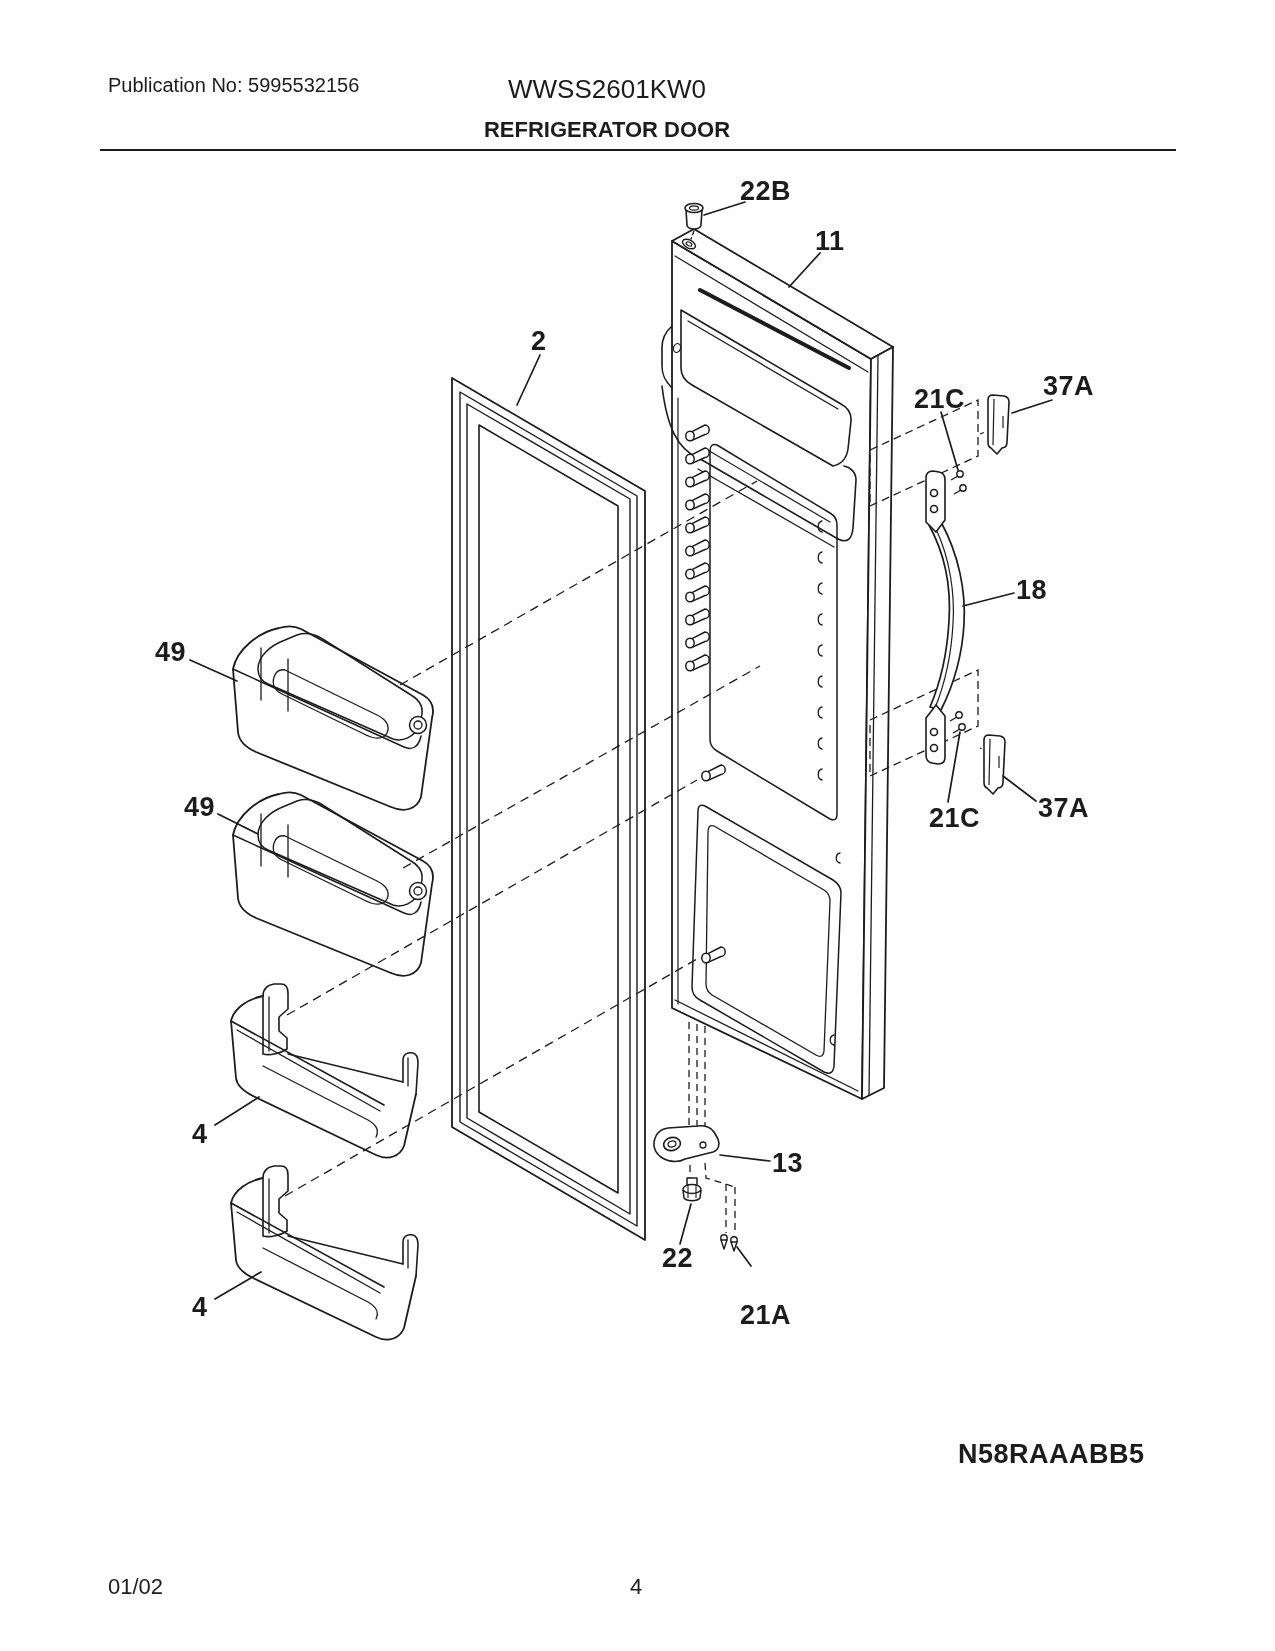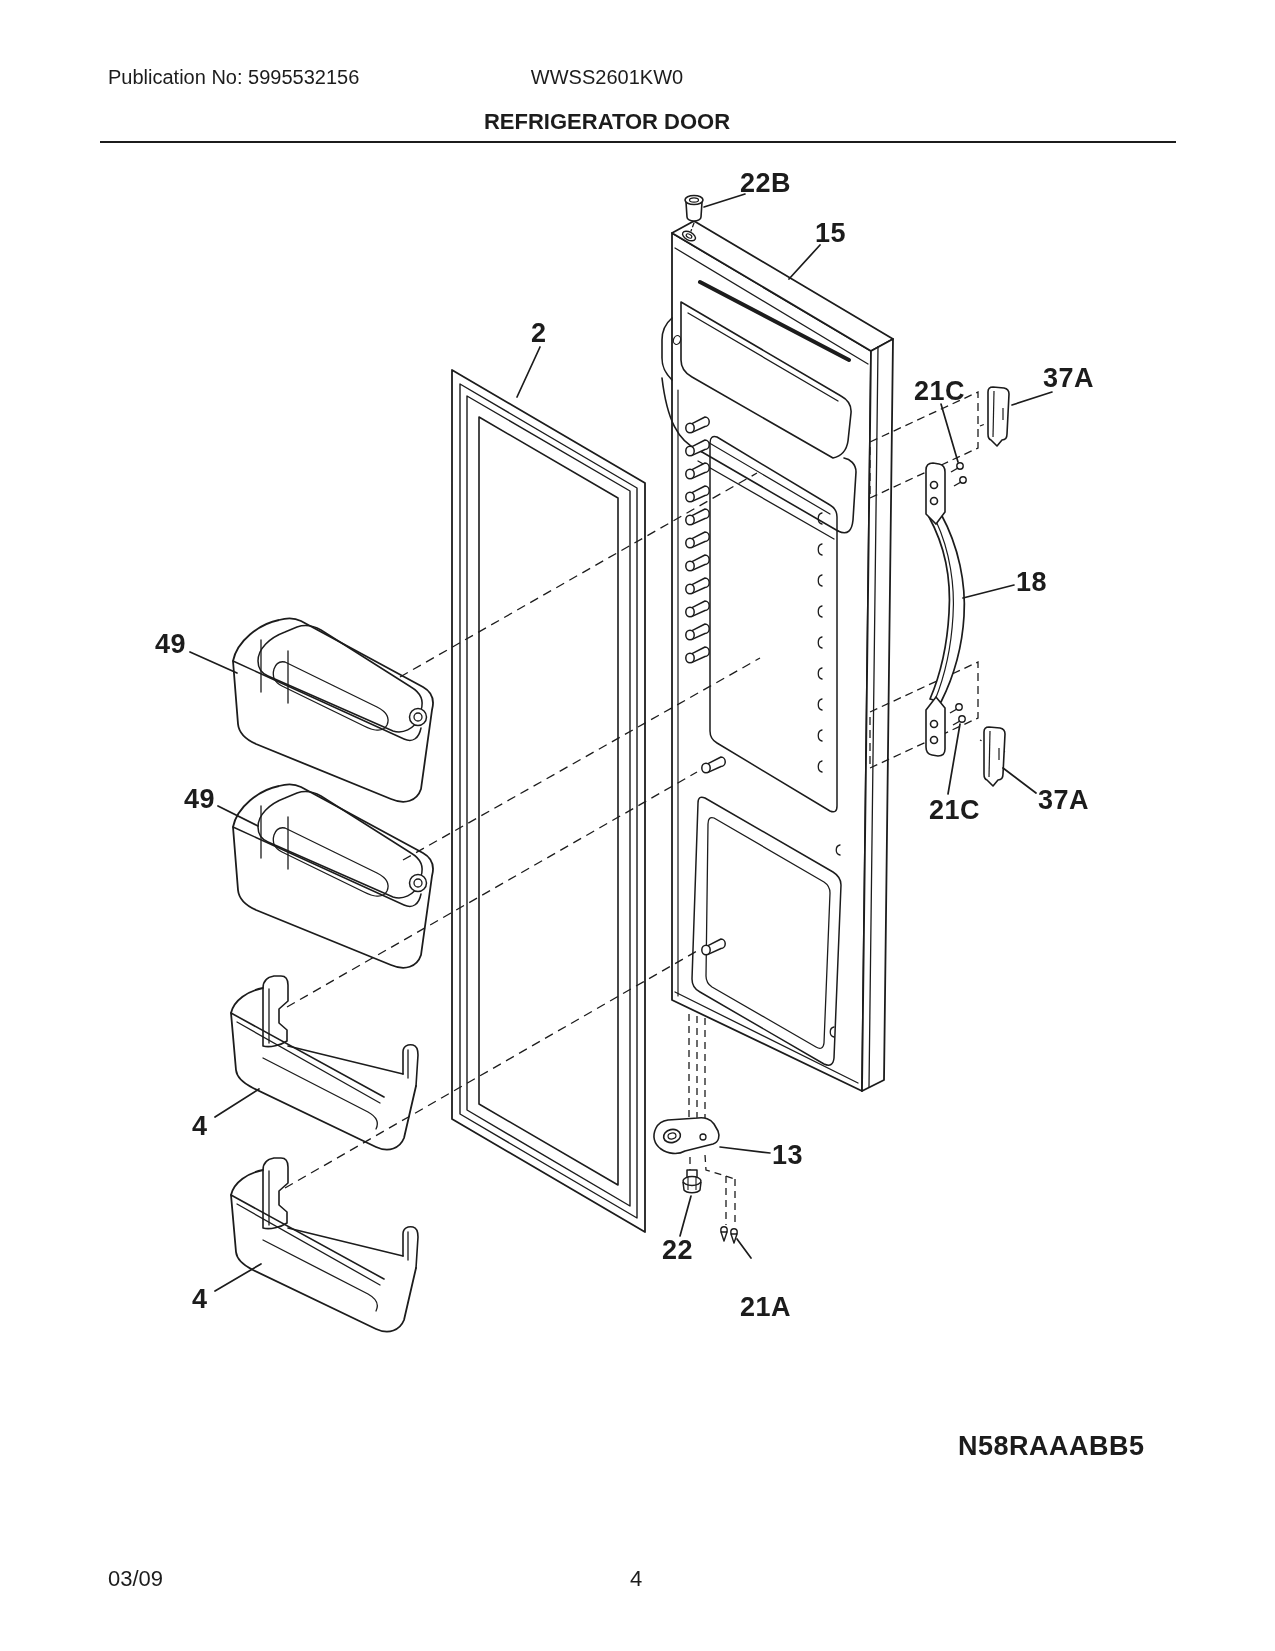--- a/index.html
+++ b/index.html
@@ -1,20 +1,20 @@
 <!DOCTYPE html>
 <html><head>
 <meta charset="utf-8">
 <style>
   html,body{margin:0;padding:0;background:#ffffff;}
   body{width:1275px;height:1651px;position:relative;font-family:"Liberation Sans",sans-serif;color:#1c1c1c;}
-  .page{position:absolute;inset:0;background:#fff;}
+  .page{position:absolute;inset:0;background:#fff;margin-top:8px;}
   svg{position:absolute;left:0;top:0;}
   .hdr-pub{position:absolute;left:108px;top:66px;font-size:20px;white-space:nowrap;}
-  .hdr-model{position:absolute;left:607px;top:66px;transform:translateX(-50%);font-size:20px;white-space:nowrap;text-align:center;}
+  .hdr-model{position:absolute;left:607px;top:66px;transform:translateX(-50%);font-size:26px;white-space:nowrap;text-align:center;}
   .hdr-title{position:absolute;left:607px;top:109px;transform:translateX(-50%);font-size:22px;font-weight:bold;white-space:nowrap;}
   .rule{position:absolute;left:100px;top:141px;width:1076px;height:2px;background:#1c1c1c;}
   .part-label{position:absolute;font-size:27px;font-weight:bold;letter-spacing:.5px;white-space:nowrap;}
   .code{position:absolute;left:958px;top:1431px;font-size:27px;font-weight:bold;letter-spacing:.5px;}
   .ftr-date{position:absolute;left:108px;top:1566px;font-size:22px;}
   .ftr-page{position:absolute;left:630px;top:1566px;font-size:22px;}
 </style>
 </head>
 <body>
 
@@ -228,31 +228,31 @@
       <path d="M218,806 L258,826"></path>
       <path d="M215,1117 L259,1089"></path>
       <path d="M215,1291 L261,1264"></path>
       <path d="M770,1153 L720,1147"></path>
       <path d="M680,1236 L691,1196"></path>
       <path d="M751,1258 L737,1239"></path>
     </g>
   </svg>
 
   <div class="part-label" style="left:740px;top:168px;text-align:right;">22B</div>
-  <div class="part-label" style="left:815px;top:218px;">15</div>
+  <div class="part-label" style="left:815px;top:218px;">11</div>
   <div class="part-label" style="left:531px;top:318px;">2</div>
   <div class="part-label" style="left:914px;top:376px;">21C</div>
   <div class="part-label" style="left:1043px;top:363px;">37A</div>
   <div class="part-label" style="left:1016px;top:567px;">18</div>
   <div class="part-label" style="left:929px;top:795px;">21C</div>
   <div class="part-label" style="left:1038px;top:785px;">37A</div>
   <div class="part-label" style="left:155px;top:629px;">49</div>
   <div class="part-label" style="left:184px;top:784px;">49</div>
   <div class="part-label" style="left:192px;top:1111px;">4</div>
   <div class="part-label" style="left:192px;top:1284px;">4</div>
   <div class="part-label" style="left:772px;top:1140px;">13</div>
   <div class="part-label" style="left:662px;top:1235px;">22</div>
   <div class="part-label" style="left:740px;top:1292px;">21A</div>
 
   <div class="code">N58RAAABB5</div>
-  <div class="ftr-date">03/09</div>
+  <div class="ftr-date">01/02</div>
   <div class="ftr-page">4</div>
 </div>
 
 </body></html>

